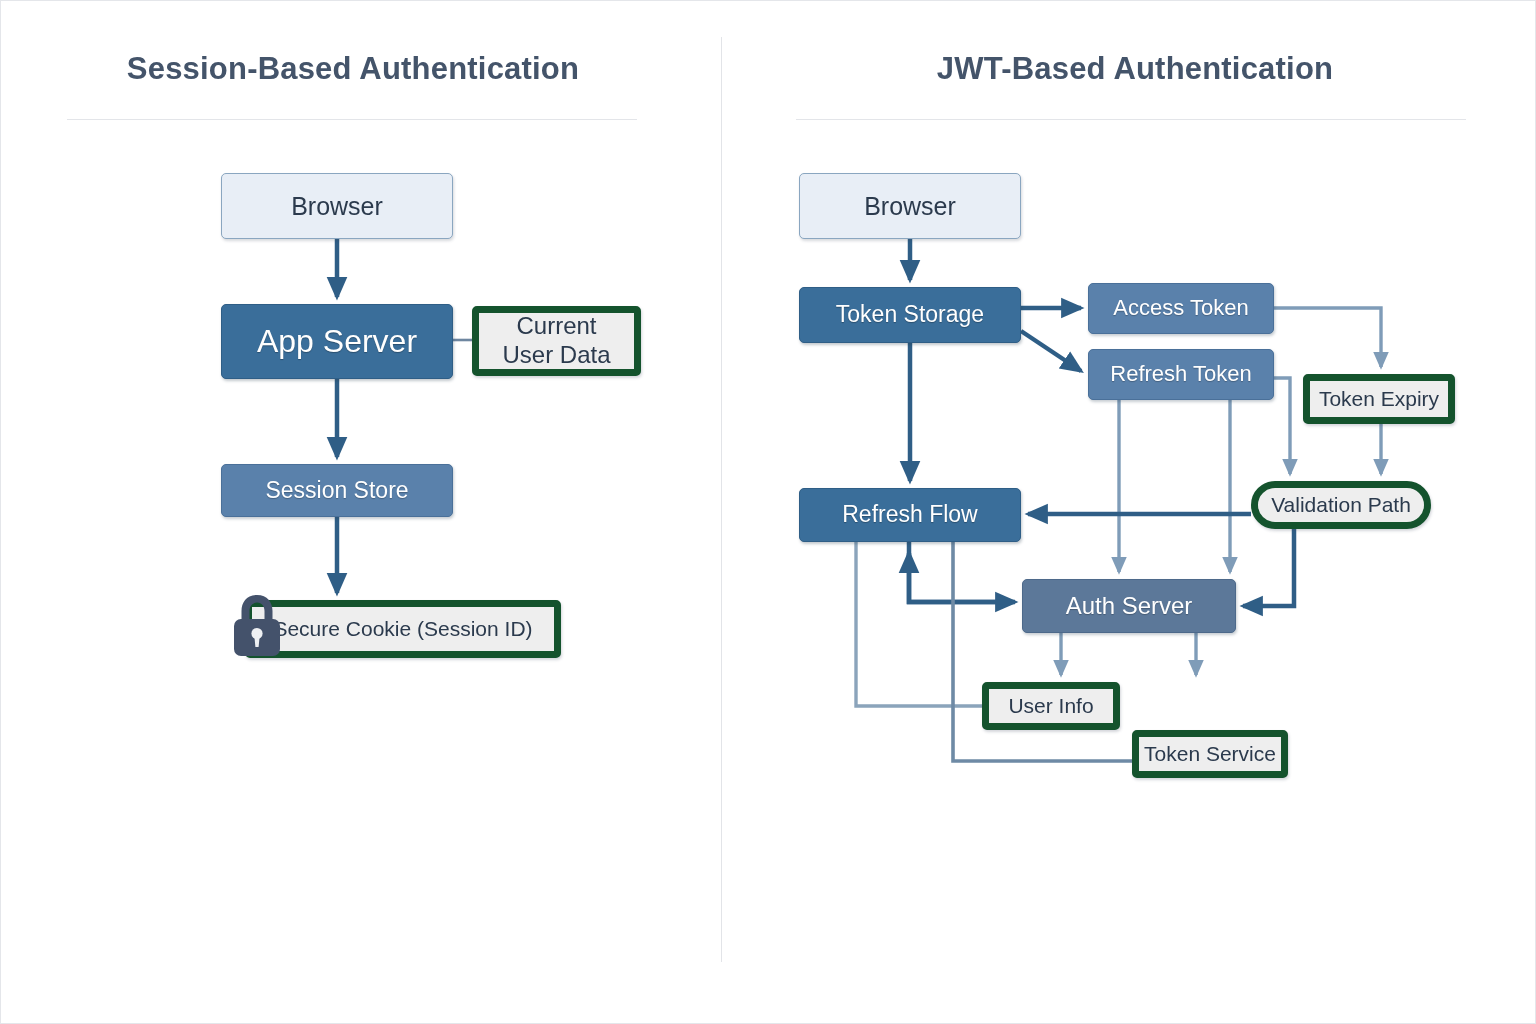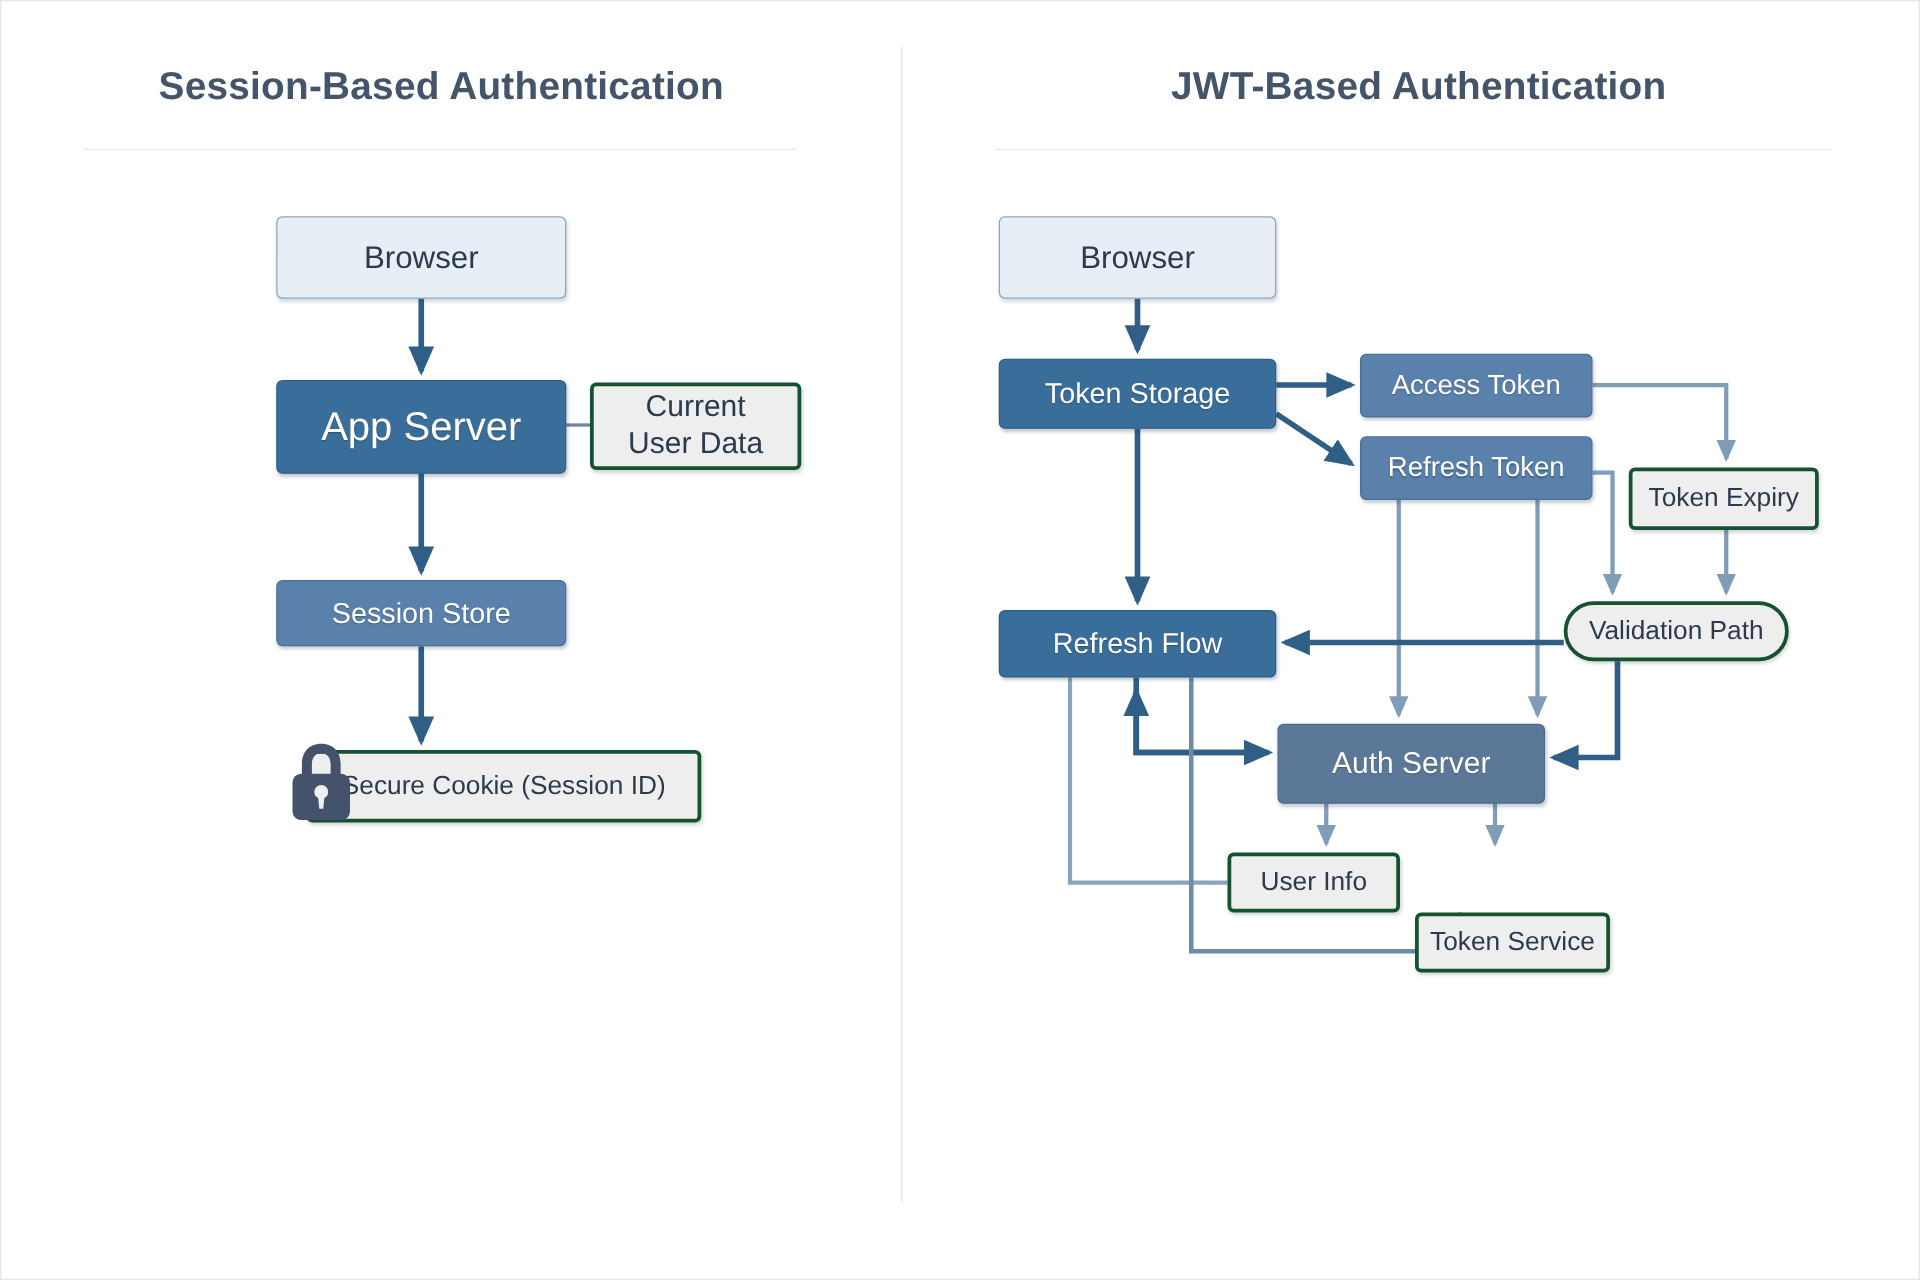--- a/index.html
+++ b/index.html
@@ -90,41 +90,41 @@
   }
   .node.slate-blue {
     background: #5c7899;
     border: 1px solid #4d698a;
     color: #ffffff;
     text-shadow: 0 1px 1px rgba(0,0,0,0.25);
     box-shadow: 1px 2px 3px rgba(40,60,80,0.26);
   }
   .node.grey {
     background: #eeeeee;
-    border: 3px solid #14532d;
+    border: 7px solid #14532d;
     color: #2b3a4d;
     box-shadow: 1px 2px 3px rgba(60,70,90,0.22);
   }
 
   
   #n-browser-s   { left: 220px; top: 172px; width: 232px; height: 66px; font-size: 25px; }
   #n-app-server  { left: 220px; top: 303px; width: 232px; height: 75px; font-size: 32px; }
   #n-current-ud  { left: 471px; top: 305px; width: 169px; height: 70px; font-size: 24px; }
   #n-session-st  { left: 220px; top: 463px; width: 232px; height: 53px; font-size: 23px; }
   #n-secure-ck   { left: 244px; top: 599px; width: 316px; height: 58px; font-size: 21px; }
 
   
   #n-browser-j   { left: 798px;  top: 172px; width: 222px; height: 66px; font-size: 25px; }
   #n-token-store { left: 798px;  top: 286px; width: 222px; height: 56px; font-size: 23px; }
   #n-access-tok  { left: 1087px; top: 282px; width: 186px; height: 51px; font-size: 22px; }
   #n-refresh-tok { left: 1087px; top: 348px; width: 186px; height: 51px; font-size: 22px; }
   #n-token-exp   { left: 1302px; top: 373px; width: 152px; height: 50px; font-size: 21px; }
   #n-refresh-fl  { left: 798px;  top: 487px; width: 222px; height: 54px; font-size: 23px; }
   #n-valid-path  { left: 1250px; top: 480px; width: 180px; height: 48px; font-size: 21px; border-radius: 24px; }
-  #n-auth-srv    { left: 1021px; top: 578px; width: 214px; height: 64px; font-size: 24px; }
+  #n-auth-srv    { left: 1021px; top: 578px; width: 214px; height: 54px; font-size: 24px; }
   #n-user-info   { left: 981px;  top: 681px; width: 138px; height: 48px; font-size: 21px; }
   #n-token-svc   { left: 1131px; top: 681px; width: 156px; height: 48px; font-size: 21px; margin-top: 48px; }
 
   
   #lock-icon {
     position: absolute;
     left: 230px;
     top: 589px;
     width: 52px;
     height: 70px;

